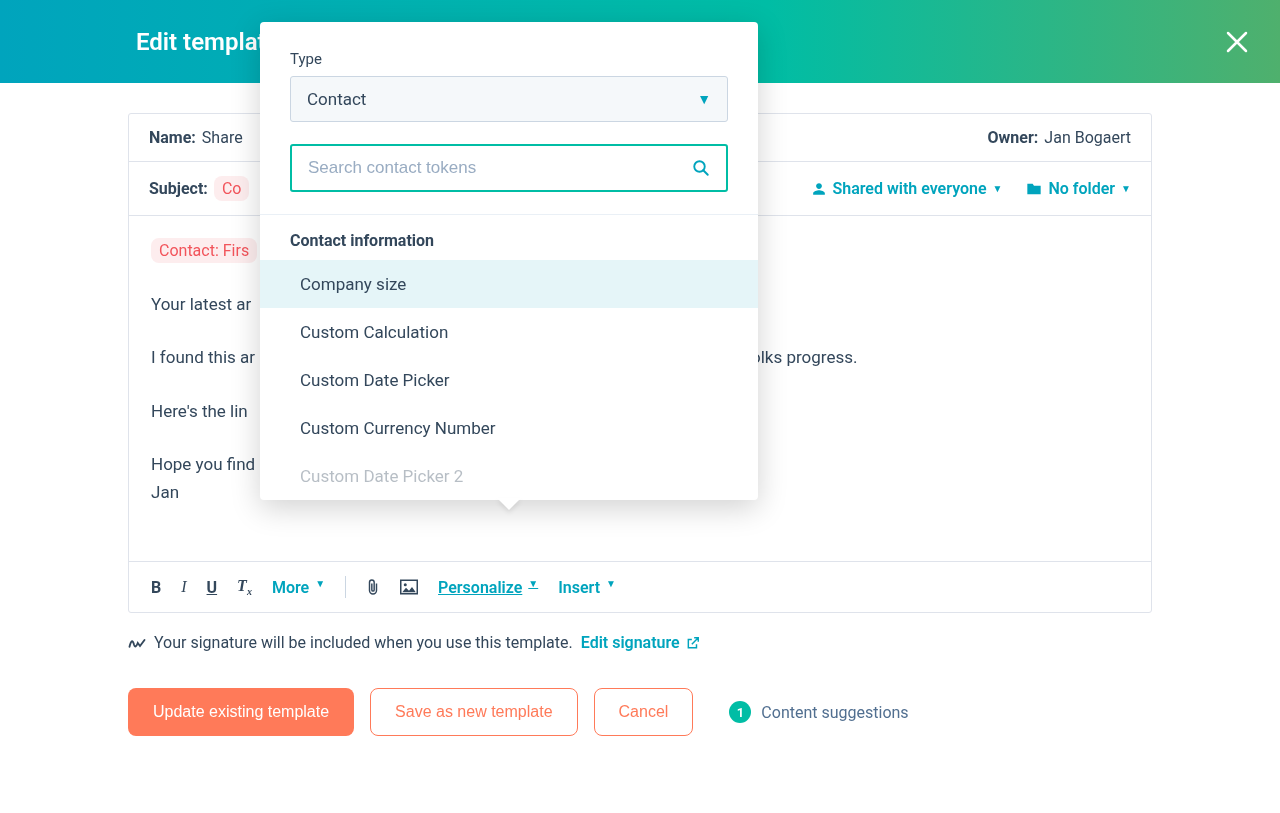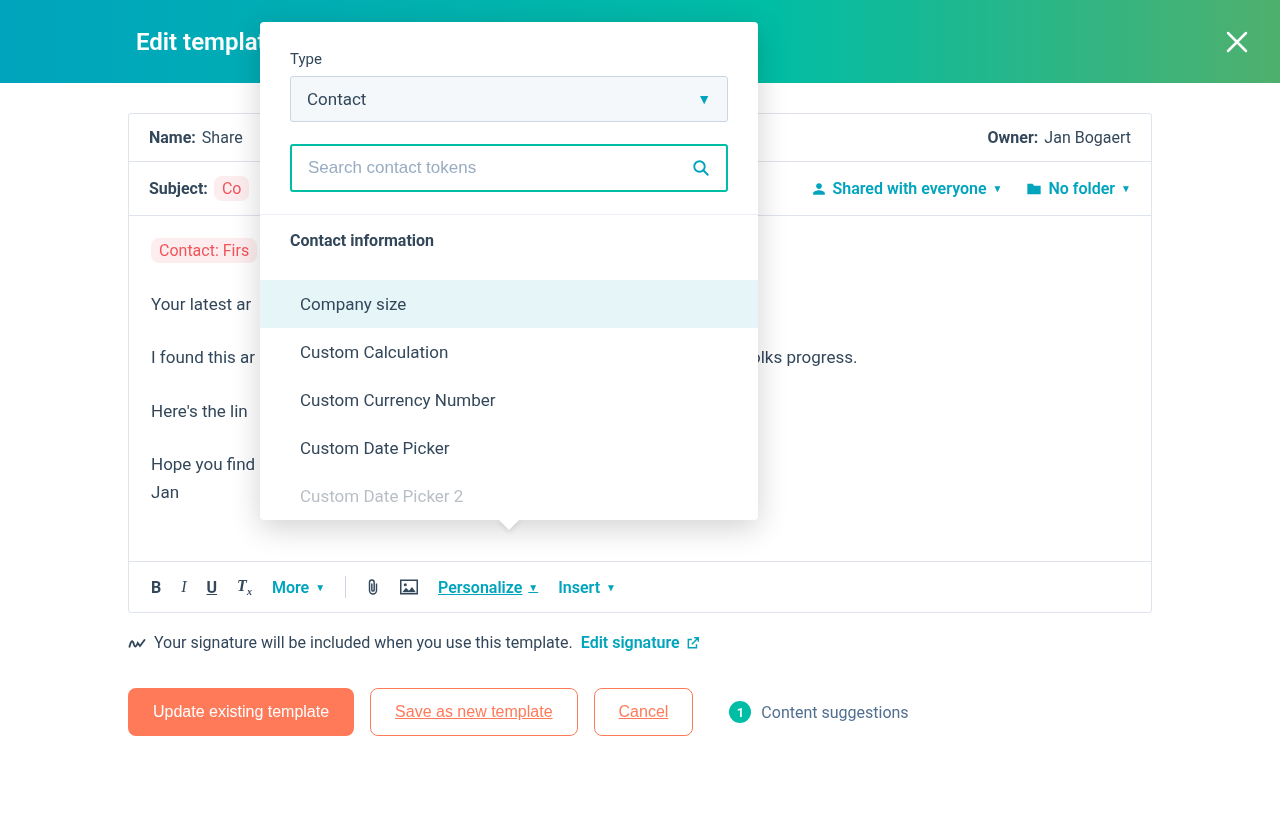--- a/index.html
+++ b/index.html
@@ -17,47 +17,47 @@
 .token-chip { background: #fdedee; color: #f2545b; padding: 3px 8px; border-radius: 8px; font-size: 16px; }
 .editor-body { padding: 22px 22px 40px; font-size: 17px; line-height: 1.5; color: #33475b; min-height: 345px; }
 .editor-body p { margin-bottom: 28px; }
 .editor-body p:last-child { margin-bottom: 0; }
 .toolbar { border-top: 1px solid #dfe3eb; padding: 14px 22px; display: flex; align-items: center; gap: 20px; font-size: 16px; }
 .tb-btn { cursor: pointer; color: #33475b; font-weight: 700; }
 .tb-btn.italic { font-style: italic; font-family: Georgia, serif; font-weight: 400; }
 .tb-btn.underline { text-decoration: underline; }
 .tb-btn.clear { font-style: italic; position: relative; font-family: Georgia, serif; }
 .tb-sep { width: 1px; height: 22px; background: #cbd6e2; }
-.tb-teal { color: #00a4bd; font-weight: 600; cursor: pointer; display: inline-flex; align-items: center; gap: 6px; }
+.tb-teal { color: #00a4bd; font-weight: 600; cursor: pointer; display: inline-flex; gap: 6px; }
 .tb-teal.active { text-decoration: underline; }
 .sig-row { margin-top: 20px; font-size: 16px; display: flex; align-items: center; gap: 8px; }
 .sig-icon { font-weight: 700; font-style: italic; font-family: cursive; }
 .actions-row { margin-top: 36px; display: flex; gap: 16px; align-items: center; }
 .btn { padding: 14px 24px; border-radius: 8px; font-size: 16px; font-weight: 500; cursor: pointer; border: 1px solid transparent; }
 .btn-primary { background: #ff7a59; color: #fff; }
-.btn-outline { background: #fff; border-color: #ff7a59; color: #ff7a59; text-decoration: underline; }
+.btn-outline { background: #fff; border-color: #ff7a59; color: #ff7a59; }
 .suggest-pill { display: inline-flex; align-items: center; gap: 10px; margin-left: 20px; }
 .pill-num { background: #00bda5; color: #fff; width: 22px; height: 22px; border-radius: 50%; display: inline-flex; align-items: center; justify-content: center; font-size: 13px; font-weight: 600; }
 .suggest-text { color: #516f90; }
 
 
 .popover { position: absolute; top: 22px; left: 260px; width: 498px; background: #fff; border-radius: 4px; box-shadow: 0 8px 30px rgba(0,0,0,0.18); }
 .popover-inner { padding: 28px 30px 0; }
 .pop-title { font-size: 22px; font-weight: 700; color: #33475b; margin-bottom: 22px; }
 .pop-label { font-size: 15px; color: #33475b; margin-bottom: 8px; }
 .select-box { width: 100%; background: #f5f8fa; border: 1px solid #cbd6e2; border-radius: 3px; padding: 12px 16px; font-size: 17px; color: #33475b; display: flex; justify-content: space-between; align-items: center; cursor: pointer; margin-bottom: 22px; }
 .select-box .chev { color: #00a4bd; font-size: 14px; }
 .search-box { width: 100%; border: 2px solid #00bda5; border-radius: 3px; padding: 12px 16px; display: flex; align-items: center; margin-bottom: 22px; }
 .search-box input { border: none; outline: none; flex: 1; font-size: 17px; color: #33475b; background: transparent; }
 .search-box input::placeholder { color: #99acc2; }
 .search-icon { color: #00a4bd; }
 .token-list-wrap { border-top: 1px solid #eaf0f6; }
 .group-header { padding: 16px 30px 10px; font-weight: 700; font-size: 16px; color: #33475b; }
 .token-item { padding: 14px 40px; font-size: 17px; color: #33475b; cursor: pointer; }
-.token-item.hover { background: #e5f5f8; margin-top: 20px; }
+.token-item.hover { background: #e5f5f8; }
 .token-item.faded { opacity: 0.35; }
 .pop-arrow { position: absolute; bottom: -10px; left: 50%; transform: translateX(-50%); width: 0; height: 0; border-left: 12px solid transparent; border-right: 12px solid transparent; border-top: 12px solid #fff; filter: drop-shadow(0 3px 2px rgba(0,0,0,0.08)); }
 
 .owner-row { display: flex; align-items: center; }
 svg { display: block; }
 </style>
 </head>
 <body>
 
 <div class="header-bar">
@@ -179,18 +179,18 @@
             <circle cx="10" cy="10" r="7" fill="none" stroke="#00a4bd" stroke-width="2.5"></circle>
             <path d="M15 15l6 6" stroke="#00a4bd" stroke-width="2.5" stroke-linecap="round"></path>
           </svg>
       </span>
     </div>
   </div>
   <div class="token-list-wrap">
     <div class="group-header">Contact information</div>
     <div class="token-item hover">Company size</div>
     <div class="token-item">Custom Calculation</div>
+    <div class="token-item">Custom Date Picker</div>
     <div class="token-item">Custom Currency Number</div>
-    <div class="token-item">Custom Date Picker</div>
     <div class="token-item faded">Custom Date Picker 2</div>
   </div>
   <div class="pop-arrow"></div>
 </div>
 
 </body></html>

